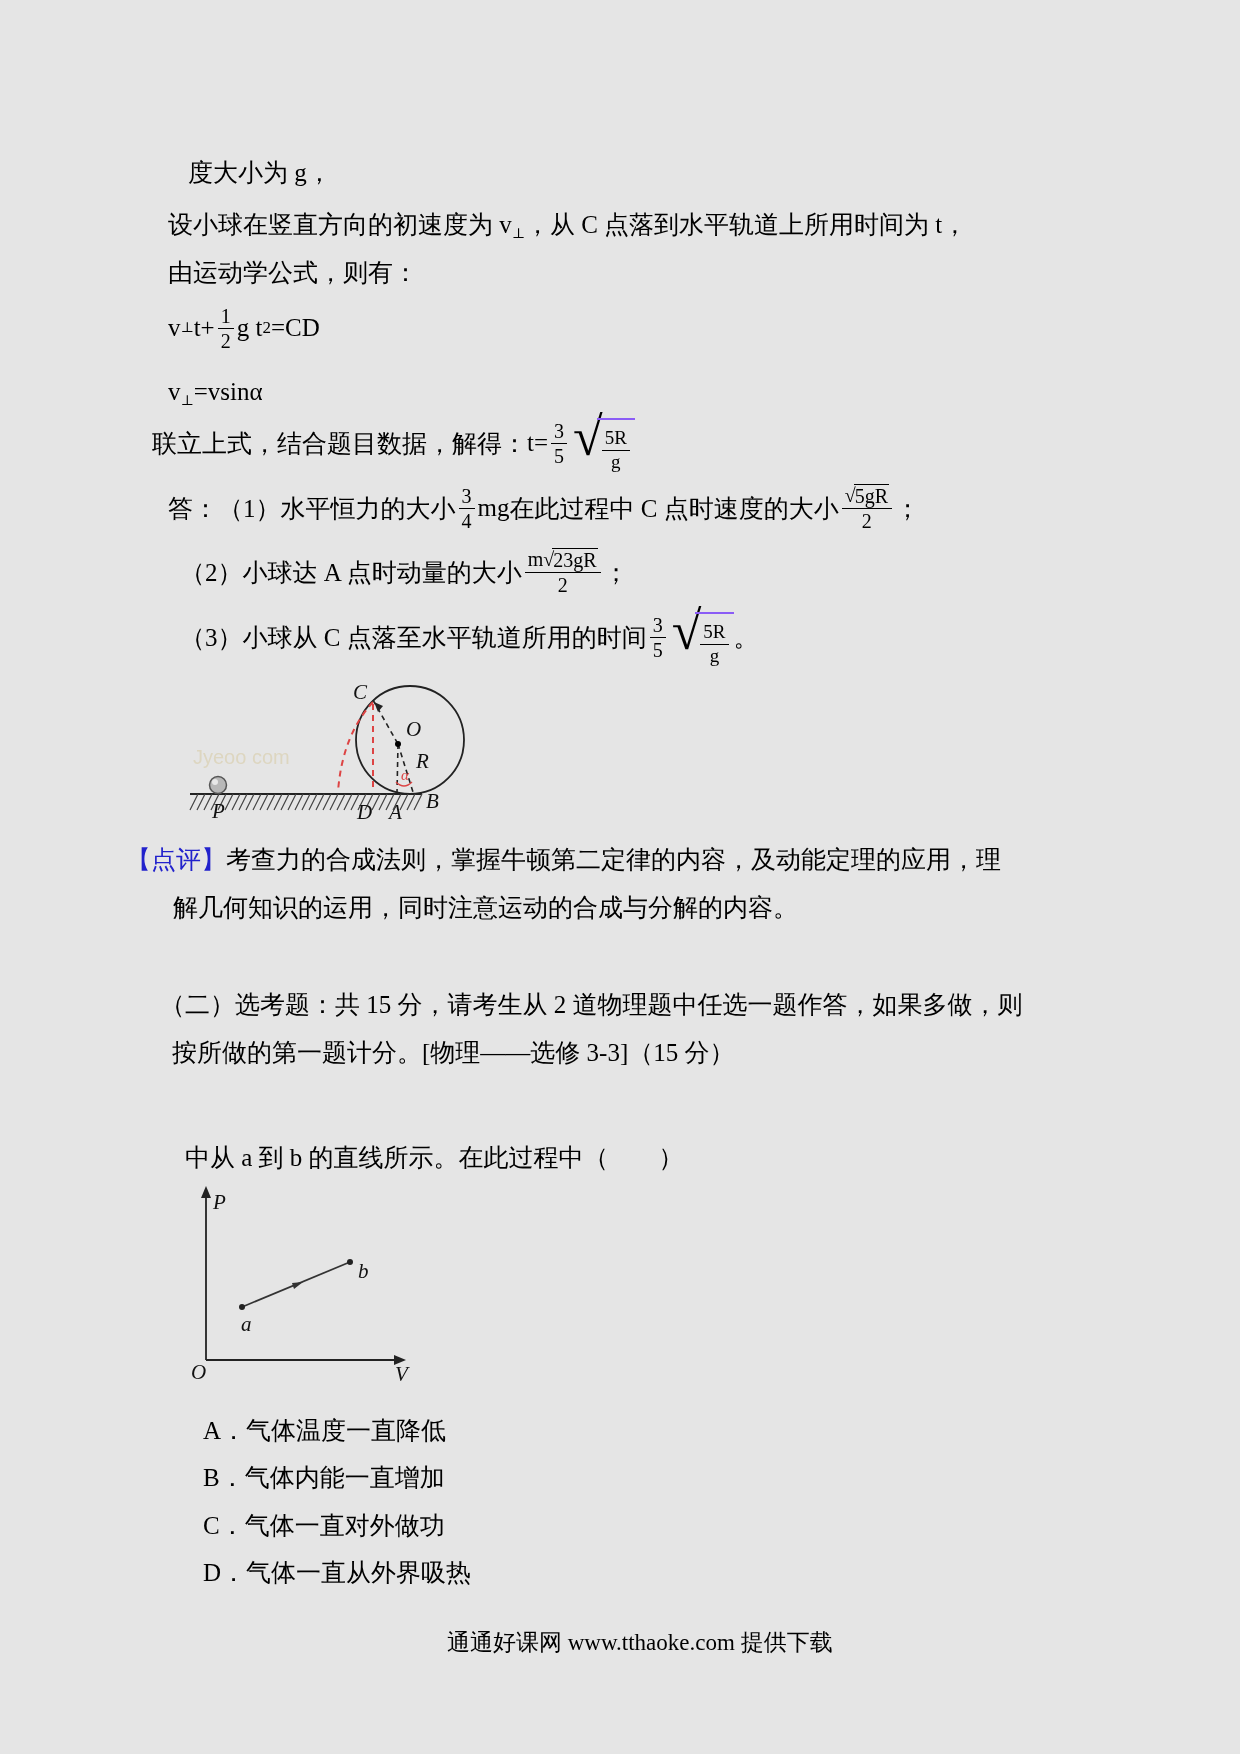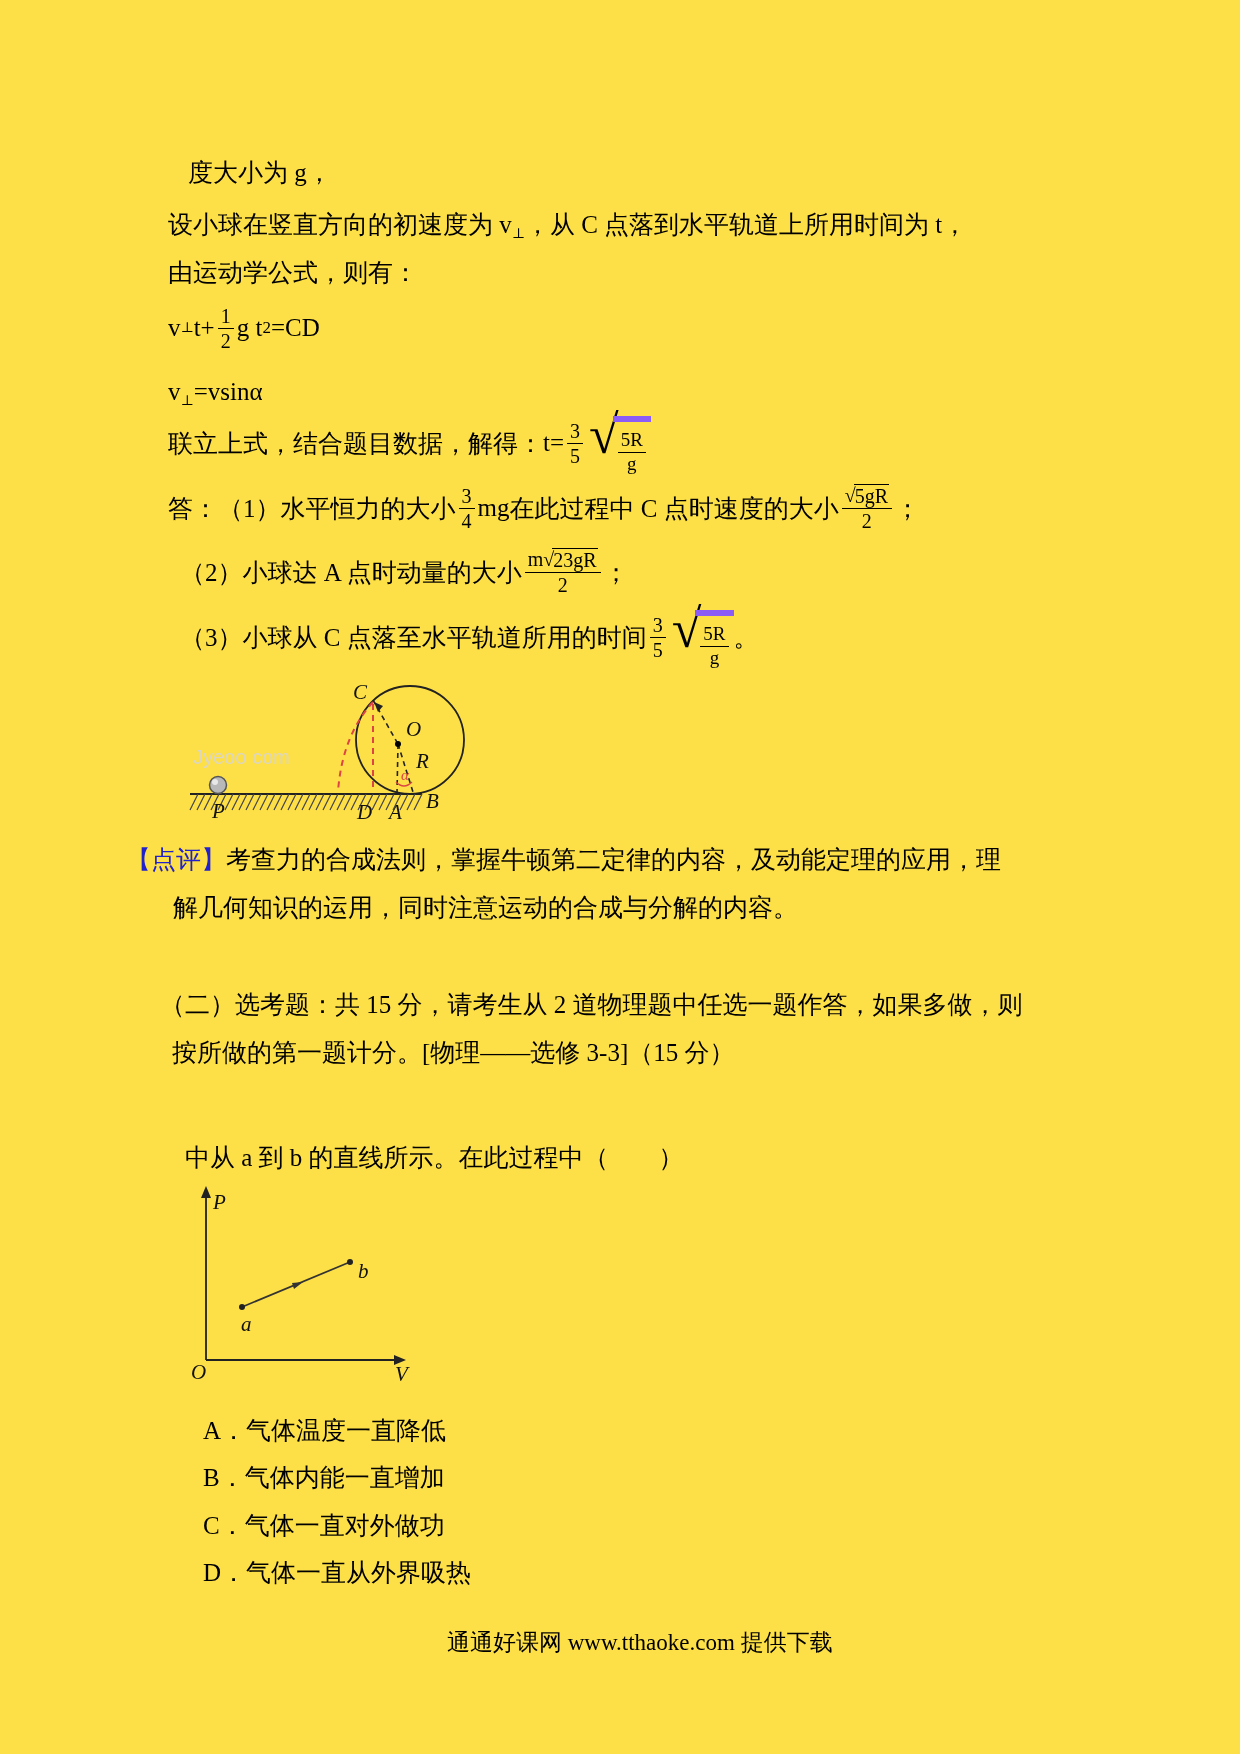--- a/index.html
+++ b/index.html
@@ -1,31 +1,31 @@
 <!DOCTYPE html>
 <html><head>
 <meta charset="utf-8">
 <style>
   html,body { margin:0; padding:0; background:#fff; }
-  .page { position:relative; width:1240px; height:1754px; background:#fde047; overflow:hidden;
+  .page { position:relative; width:1240px; height:1754px; background:#e5e5e5; overflow:hidden;
           font-family:"Liberation Serif","DejaVu Serif",serif; color:#000; }
   .t { position:absolute; font-size:25px; line-height:30px; white-space:nowrap; }
   .frow { position:absolute; display:flex; align-items:center; font-size:25px; white-space:nowrap; }
   .para-bold { font-weight:normal; }
   sub.perp { font-size:14px; vertical-align:-5px; line-height:0; }
   sup.exp  { font-size:17px; vertical-align:9px;  line-height:0; }
   .frac { display:inline-flex; flex-direction:column; align-items:center;
           font-size:20px; line-height:1.1; margin:0 3px; }
   .frac .nu { padding:0 3px 1px; border-bottom:1.6px solid #000; display:inline-flex; align-items:flex-start; }
   .frac .de { padding-top:1px; }
   .rs { margin-right:-2px; }
   .ov { border-top:1.6px solid #000; padding:0 1px;text-align:center; }
   .sqrtB { display:inline-flex; align-items:flex-start; margin-left:3px; }
   .sqrtB .bigrs { font-size:54px; line-height:48px; height:50px; display:inline-block; }
-  .sqrtB .bd { border-top:6px solid #8b5cf6; margin-left:-6px; margin-top:5px; padding:2px 5px 0; }
+  .sqrtB .bd { border-top:2px solid #8b5cf6; margin-left:-6px; margin-top:5px; padding:2px 5px 0; }
   .sqrtB .frac { margin:0; font-size:19px; }
   .blue { color:#2222cc; }
   .lbl  { font:italic 21px "Liberation Serif","DejaVu Serif",serif; fill:#111; }
   .lbl-red { font:italic 15px "Liberation Serif","DejaVu Serif",serif; fill:#dd4444; }
   .wm { font:20px "Liberation Sans","DejaVu Sans",sans-serif; fill:#ddd6c0; }
   svg { position:absolute; }
 </style>
 </head>
 <body>
 
@@ -49,21 +49,21 @@
     </span>
     <span>g t</span>
       <sup class="exp">2</sup>
       <span>=CD</span>
   </div>
 
   <div class="t" style="left:168px;top:377px">
     <span>v</span><sub class="perp">⊥</sub><span>=vsinα</span>
   </div>
 
-  <div class="frow" style="left:168px;top:412px;height:62px">
+  <div class="frow" style="left:152px;top:412px;height:62px">
     <span>联立上式，结合题目数据，解得：</span>
     <span>t=</span>
     <span class="frac">
       <span class="nu">3</span>
       <span class="de">5</span>
     </span>
     <span class="sqrtB">
       <span class="bigrs">√</span>
       <span class="bd"><span class="frac">
         <span class="nu">5R</span>

